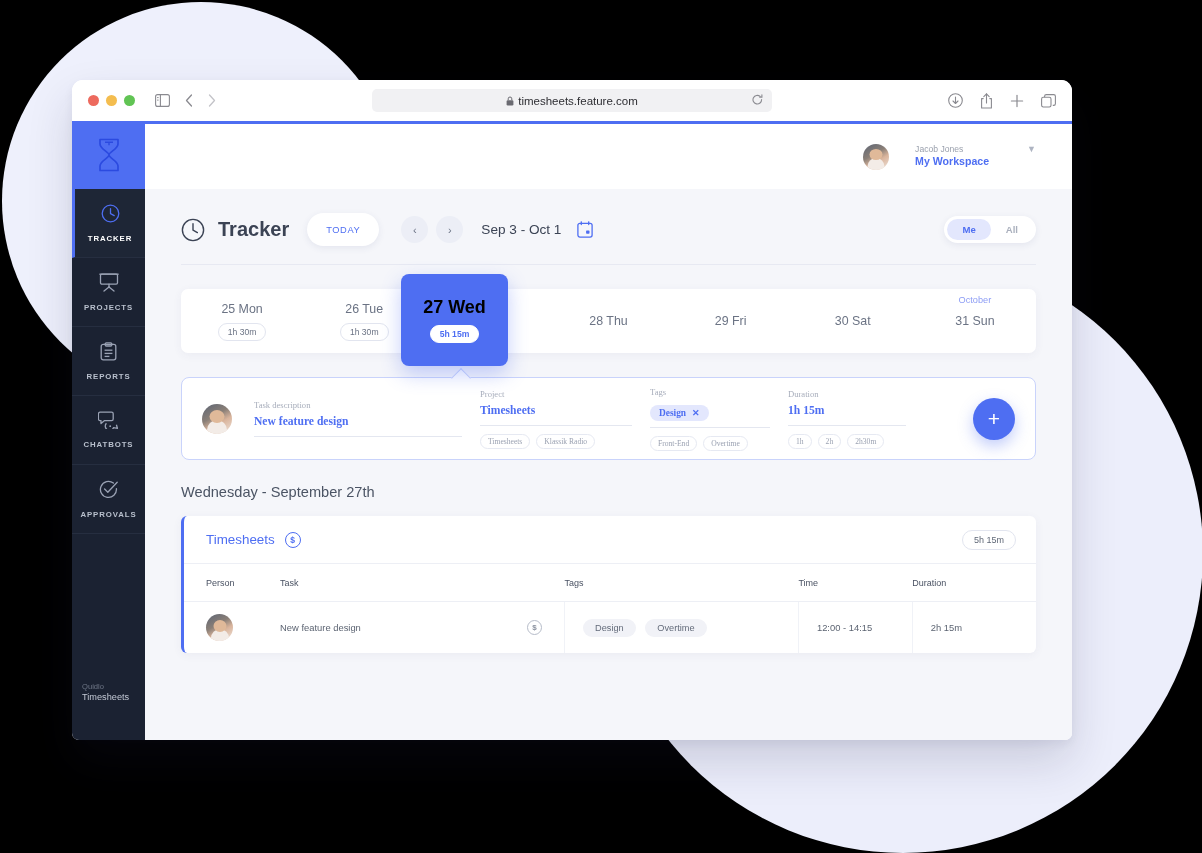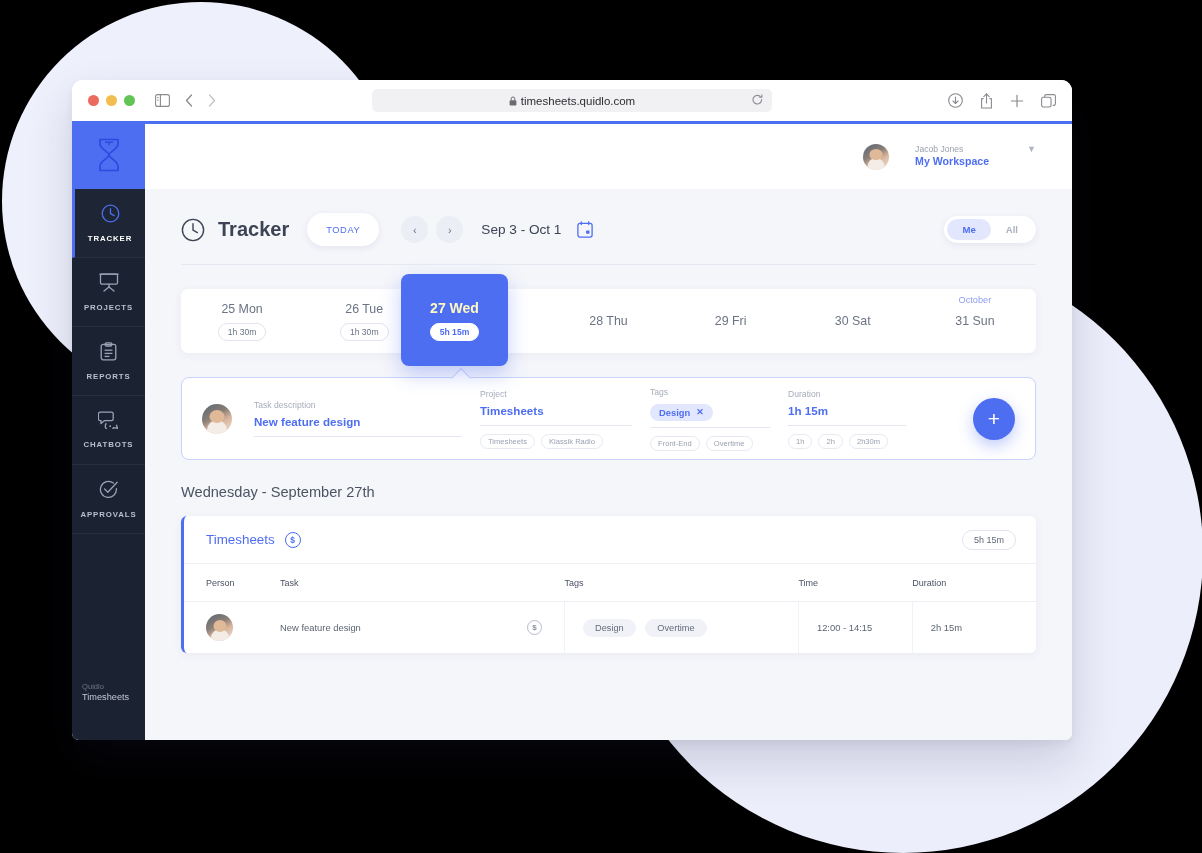--- a/index.html
+++ b/index.html
@@ -287,21 +287,21 @@
   }
   .day.sel {
     position: absolute;
     left: 220px; top: -15px;
     width: 107px; height: 92px;
     background: #4e6ef2;
     border-radius: 8px;
     box-shadow: 0 8px 20px rgba(78,110,242,0.33);
     z-index: 3;
   }
-  .day.sel .day-name { color: #fef9c3; font-weight: 700; font-size: 14px; }
+  .day.sel .day-name { color: #000000; font-weight: 700; font-size: 18px; }
   .day.sel .day-pill { background: #fff; border-color: #fff; color: #4e6ef2; font-weight: 700; }
   .month-flag {
     position: absolute;
     top: 6px; left: 50%; transform: translateX(-50%);
     font-size: 9.2px; color: #8d9df5;
   }
 
   
   .entry {
     margin-top: 24px;
@@ -333,21 +333,21 @@
   .entry-avatar::after {
     content: ""; position: absolute; left: 50%; top: 56%;
     width: 20px; height: 20px; transform: translateX(-50%);
     border-radius: 50% 50% 0 0; background: #f3ece7;
   }
   .entry-avatar::before {
     content: ""; position: absolute; left: 50%; top: 20%;
     width: 15px; height: 13px; transform: translateX(-50%);
     border-radius: 50%; background: #e0b999; z-index: 2;
   }
-  .field { position: relative; }
+  .field { position: relative; font-family: Liberation Serif, serif; }
   .field-label { font-size: 8.6px; color: #a7adbb; margin-bottom: 5px; }
   .field-value {
     font-size: 11.6px; font-weight: 700; color: #4e6ef2;
     border-bottom: 1px solid #e4e7f0;
     padding-bottom: 6px; min-height: 15px;
   }
   .suggests { display: flex; gap: 6px; margin-top: 8px; }
   .sg {
     border: 1px solid #e6e9f2; border-radius: 9px;
     font-size: 7.6px; color: #9aa1b1;
@@ -505,21 +505,21 @@
             <path d="M6.5 0.7 L0.8 2.9 V7.6 C0.8 11 3.4 13.4 6.5 14.3 Z" fill="currentColor" stroke="none"></path>
           </svg>
         </span>
         <div class="addressbar">
           <span class="lock">
             <svg width="8" height="10" viewBox="0 0 8 10" fill="none" stroke="#6a6a71" stroke-width="1">
               <rect x="0.6" y="4.2" width="6.8" height="5.2" rx="1.2" fill="#6a6a71" stroke="none"></rect>
               <path d="M2.2 4.2 V2.8 A1.8 1.8 0 0 1 5.8 2.8 V4.2"></path>
             </svg>
           </span>
-          <span>timesheets.quidlo.com</span>
+          <span>timesheets.feature.com</span>
           <span class="reload">
             <svg width="11" height="12" viewBox="0 0 11 12" fill="none" stroke="currentColor" stroke-width="1.1" stroke-linecap="round">
               <path d="M9.6 5.6 A4.3 4.3 0 1 1 8.1 2.4"></path>
               <polyline points="9.9,0.8 9.9,3.1 7.6,3.1"></polyline>
             </svg>
           </span>
         </div>
       </div>
 
       <div class="chrome-icons-right">

